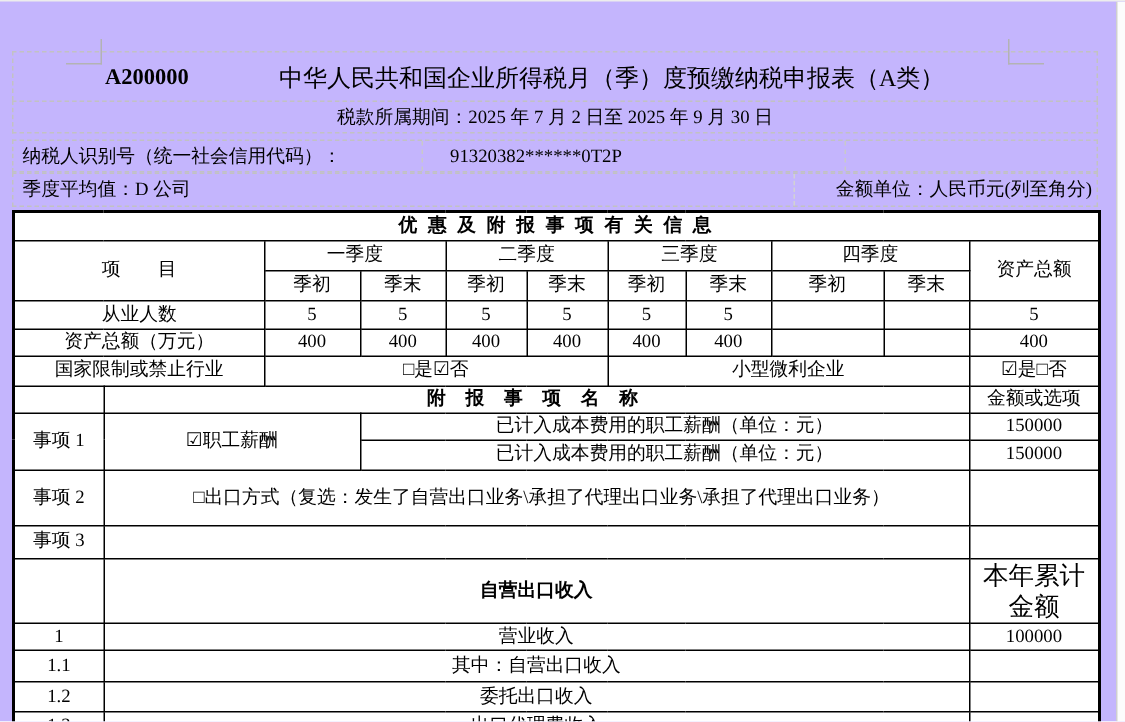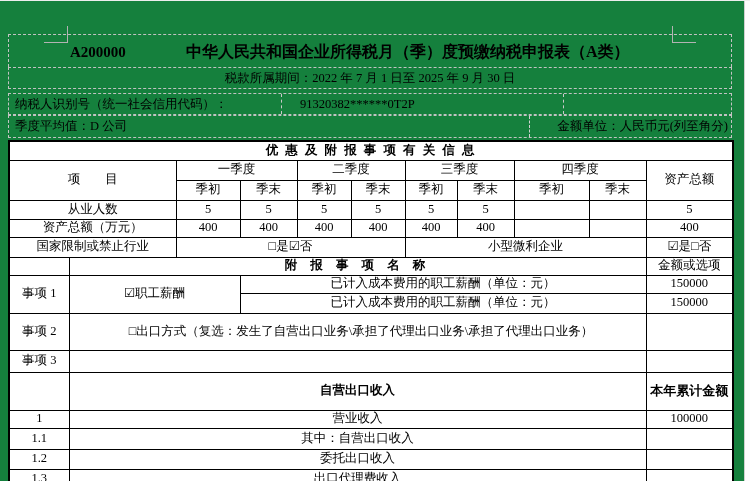--- a/index.html
+++ b/index.html
@@ -1,24 +1,24 @@
 <!DOCTYPE html>
 <html><head>
 <meta charset="utf-8">
 <style>
   *{box-sizing:border-box;margin:0;padding:0}
   html,body{background:#ffffff}
   body{font-family:"Liberation Serif","DejaVu Serif",serif;color:#000}
-  .page{position:relative;width:750px;height:481px;background:#15803d;overflow:hidden;border-top:1px solid #ededed}
+  .page{position:relative;width:750px;height:481px;background:#c4b5fd;overflow:hidden;border-top:1px solid #ededed}
   .edge-right{position:absolute;top:0;right:0;width:6px;height:100%;background:#fcfcfc;border-left:1px solid #cfcfcf}
   .crop{position:absolute;width:24px;height:17px}
   .crop-tl{left:44px;top:25px;border-right:1px solid #b3b3b3;border-bottom:1px solid #b3b3b3}
   .crop-tr{left:672px;top:25px;border-left:1px solid #b3b3b3;border-bottom:1px solid #b3b3b3}
   .form-code{position:absolute;left:70px;top:43px;font-weight:bold;font-size:15px}
-  .form-title{position:absolute;left:186px;top:41px;width:440px;text-align:center;font-weight:bold;font-size:16px;white-space:nowrap}
+  .form-title{position:absolute;left:186px;top:41px;width:440px;text-align:center;font-weight:normal;font-size:16px;white-space:nowrap}
   .trow{position:absolute;left:8px;width:724px;border:1px dashed #c2c2c2;display:flex;align-items:center;font-size:12.5px}
   .trow-title{top:33px;height:33px;border-bottom:none}
   .trow-period{top:66px;height:22px;justify-content:center}
   .trow-id{top:92px;height:22px}
   .trow-name{top:114px;height:23px}
   .cell-id-label{width:272px;padding-left:6px}
   .cell-id-value{width:282px;padding-left:18px;border-left:1px dashed #c9c9c9;align-self:stretch;display:flex;align-items:center}
   .cell-id-rest{flex:1;border-left:1px dashed #c9c9c9;align-self:stretch}
   .cell-name{width:520px;padding-left:6px}
   .cell-unit{flex:1;text-align:left;padding-right:3px;border-left:1px dashed #d2d2d2;align-self:stretch;display:flex;align-items:center;justify-content:flex-end}
@@ -26,36 +26,36 @@
   table.main td{border:1px solid #000;text-align:center;padding:0 2px;overflow:hidden;vertical-align:middle;line-height:1.25}
   td.l{text-align:left;padding-left:6px}
   td.pad20{text-align:left;padding-left:20px}
   td.pad64{text-align:left;padding-left:64px}
   td.bt2{border-top-width:2px}
   td.bb2{border-bottom-width:2px}
   .bold{font-weight:bold}
   .ls1{letter-spacing:2px}
   .ls6{letter-spacing:5px}
   .prewrap{white-space:pre}
-  td.amt-hdr{font-weight:bold;font-size:13px;padding:0 8px;line-height:1.3}
+  td.amt-hdr{font-weight:normal;font-size:17px;padding:0 8px;line-height:1.3}
 </style>
 </head>
 <body>
 
 <div class="page">
   <div class="edge-right"></div>
   <div class="crop crop-tl"></div>
   <div class="crop crop-tr"></div>
 
   <div class="form-code">A200000</div>
   <div class="form-title">中华人民共和国企业所得税月（季）度预缴纳税申报表（A类）</div>
 
   <div class="trow trow-title"></div>
   <div class="trow trow-period">
-    <span>税款所属期间：2022 年 7 月 1 日至 2025 年 9 月 30 日</span>
+    <span>税款所属期间：2025 年 7 月 2 日至 2025 年 9 月 30 日</span>
   </div>
   <div class="trow trow-id">
     <span class="cell-id-label">纳税人识别号（统一社会信用代码）：</span>
     <span class="cell-id-value">91320382******0T2P</span>
     <span class="cell-id-rest"></span>
   </div>
   <div class="trow trow-name">
     <span class="cell-name">季度平均值：D 公司</span>
     <span class="cell-unit">金额单位：人民币元(列至角分)</span>
   </div>

